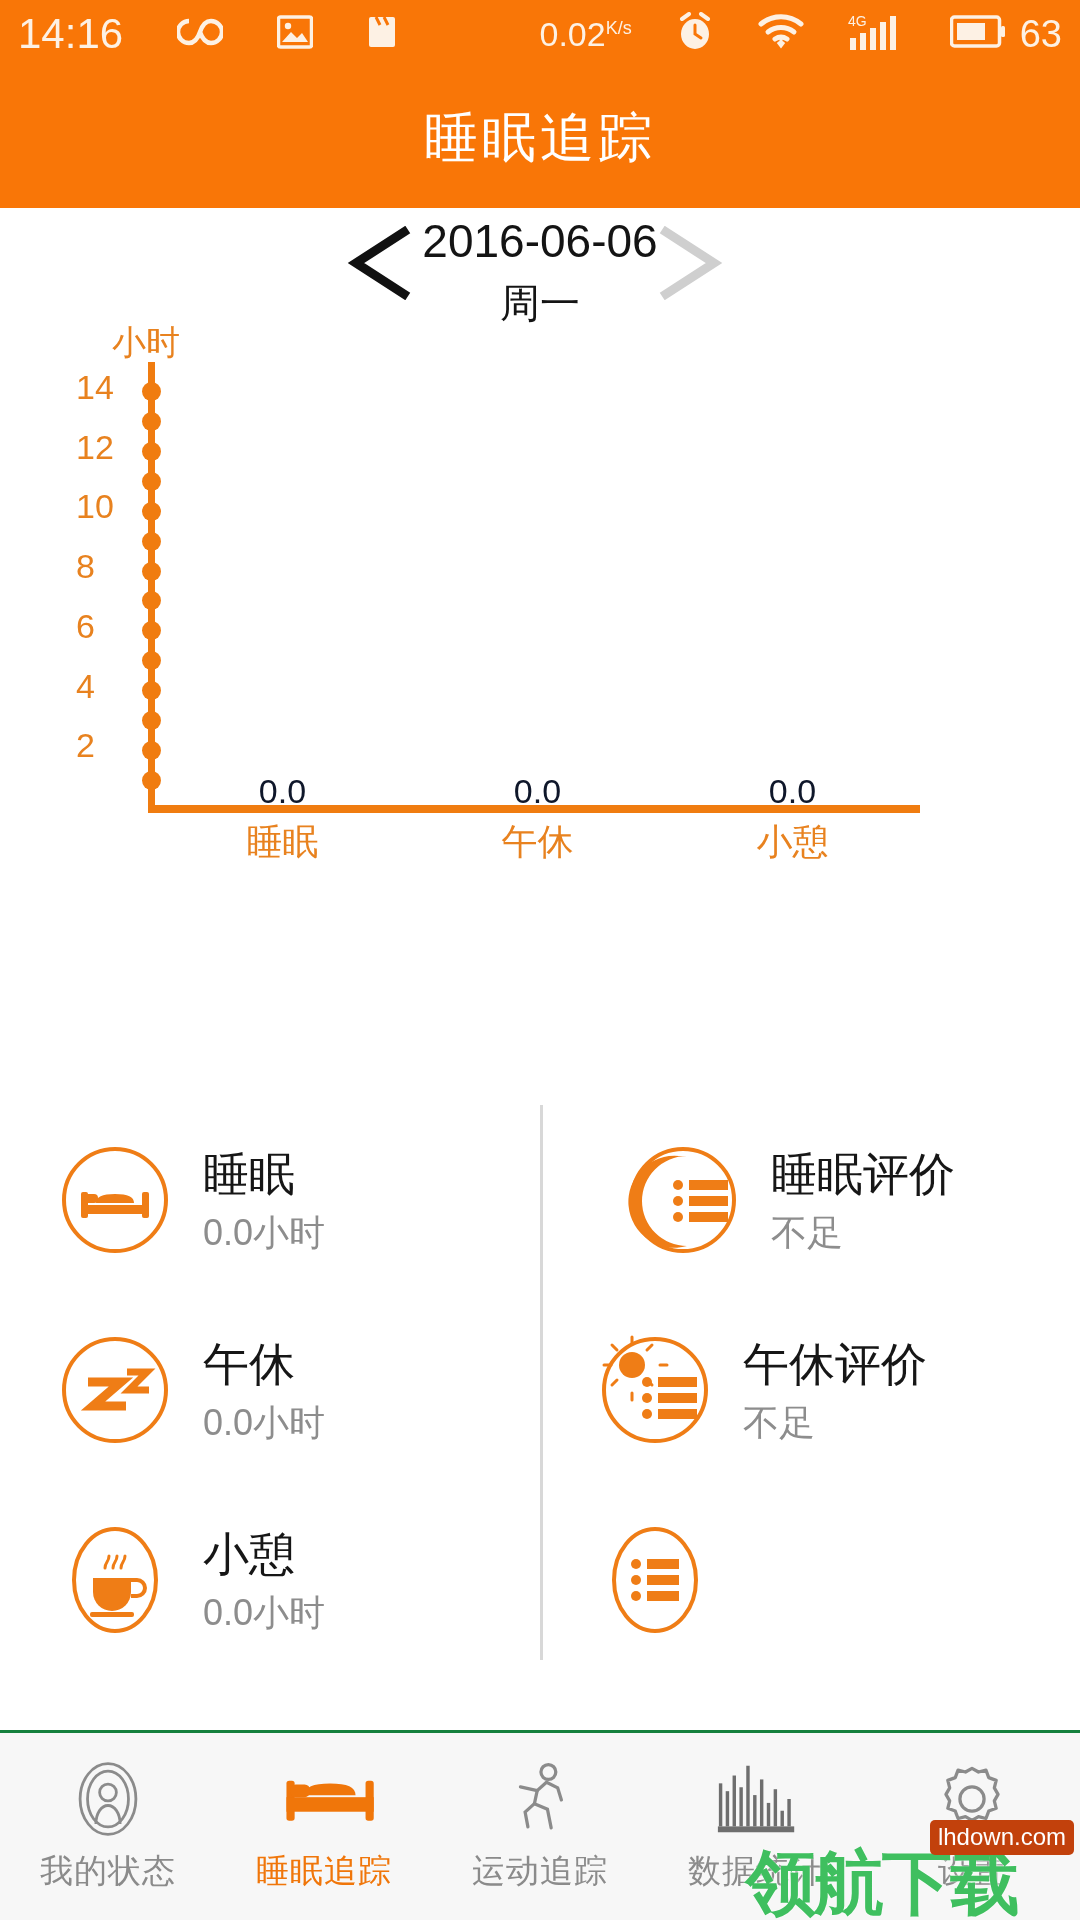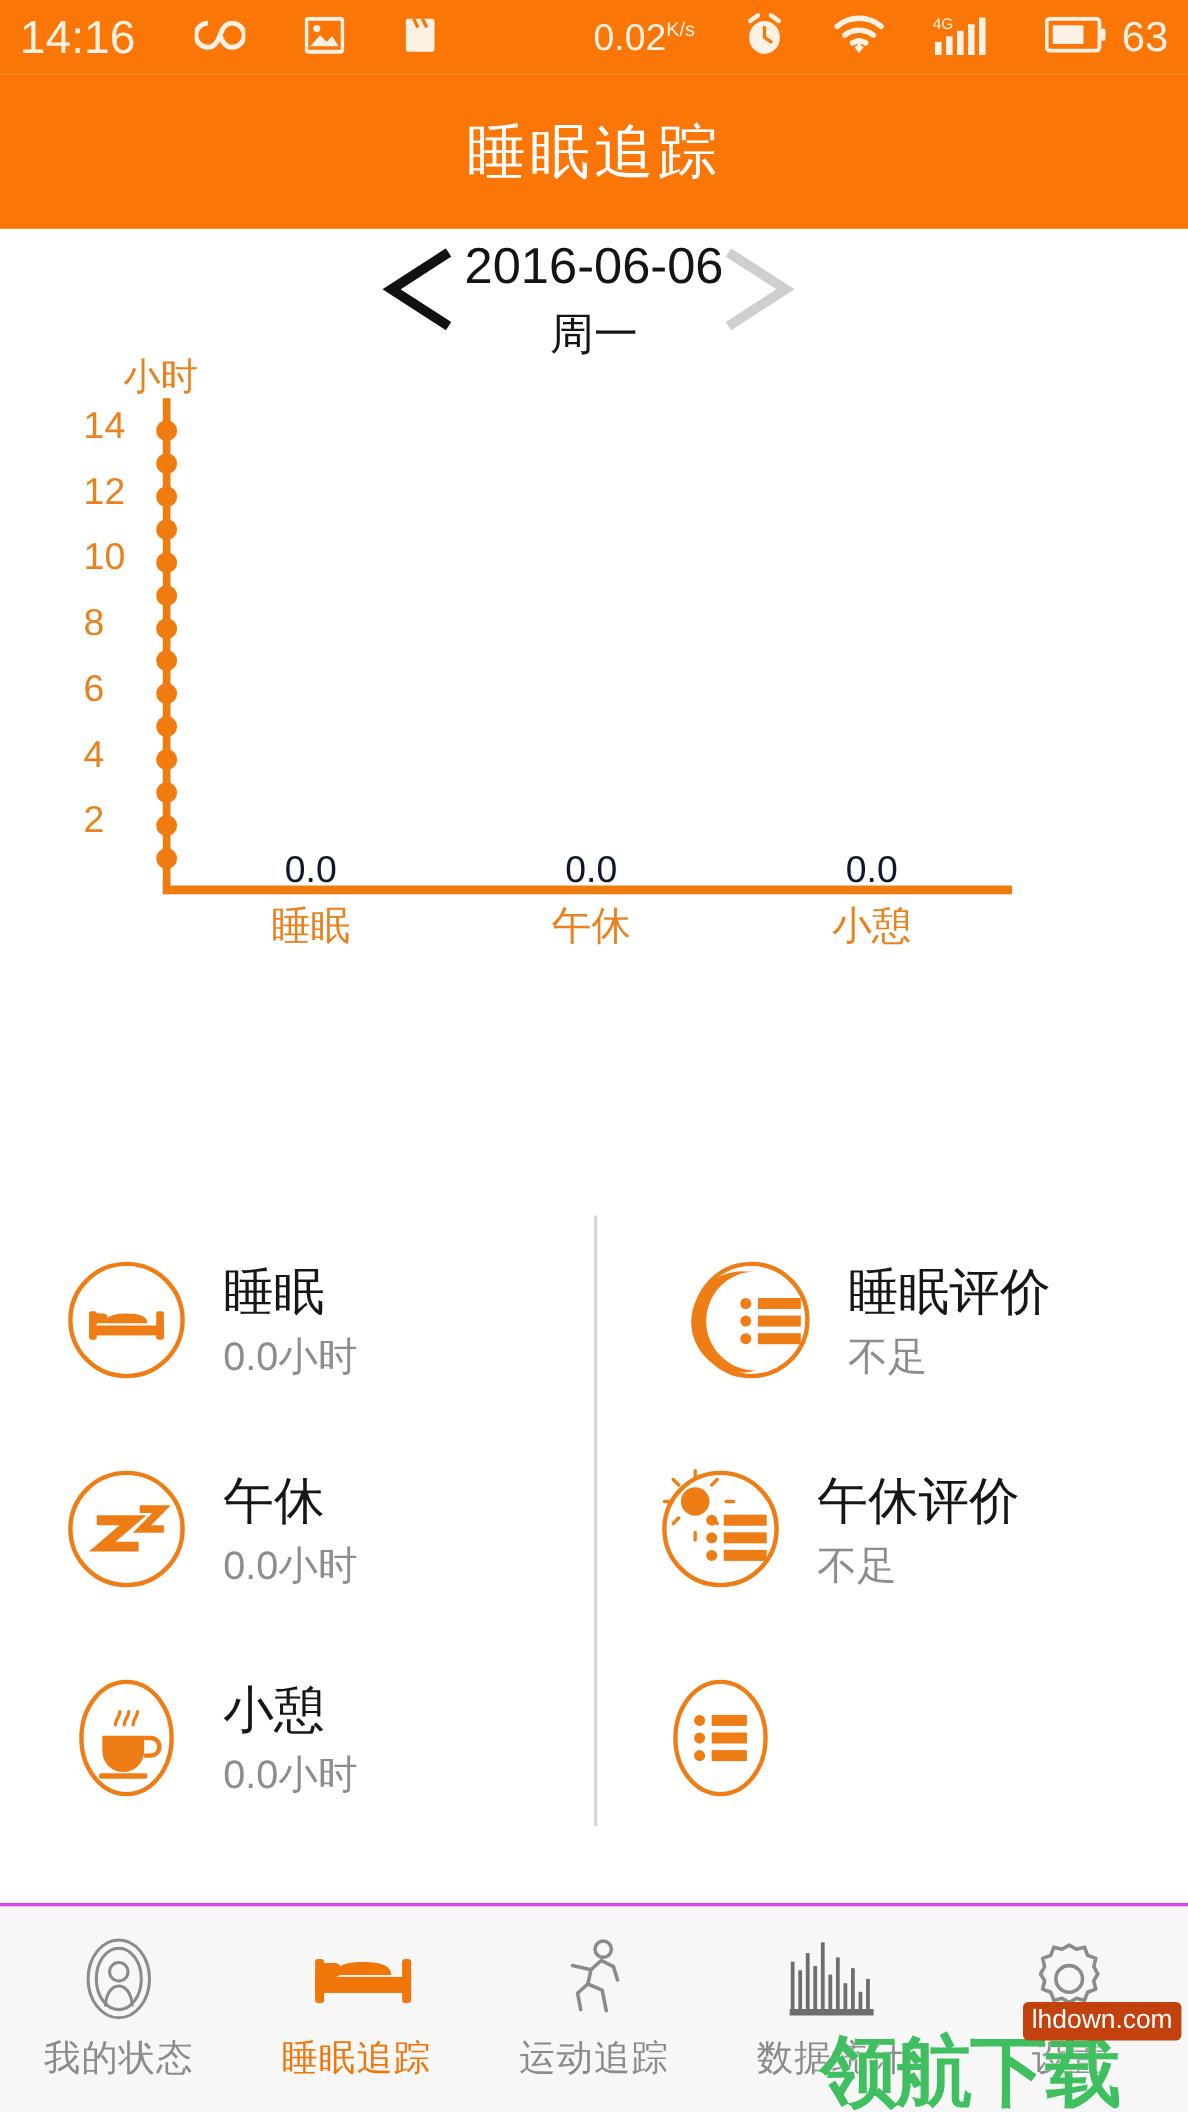--- a/index.html
+++ b/index.html
@@ -100,21 +100,21 @@
     width:120px; height:120px; margin-left:55px; margin-right:28px;
     flex:0 0 auto; position:relative;
   }
   .cell-text{ display:flex; flex-direction:column; justify-content:center; }
   .cell-title{ font-size:46px; color:#161616; line-height:1.15; }
   .cell-sub{ font-size:36px; color:#8d8d8d; margin-top:12px; line-height:1.1; }
 
   
   .navwrap{
     position:absolute; left:0; bottom:0; width:1080px; height:190px;
-    background:#f7f7f7; border-top:3px solid #d946ef;
+    background:#f7f7f7; border-top:3px solid #15803d;
   }
   .nav{
     display:flex; width:1080px; height:187px;
   }
   .navitem{
     flex:1 1 0; display:flex; flex-direction:column;
     align-items:center; justify-content:center; gap:10px;
   }
   .navicon{ width:86px; height:80px; display:block; }
   .navlabel{ font-size:33px; color:#8b8b8b; letter-spacing:1px; }

